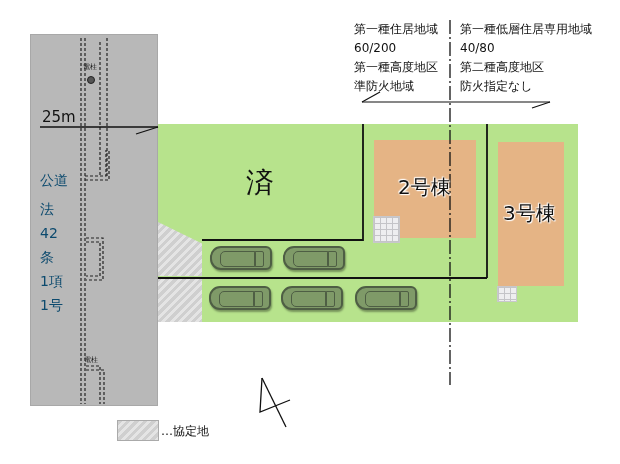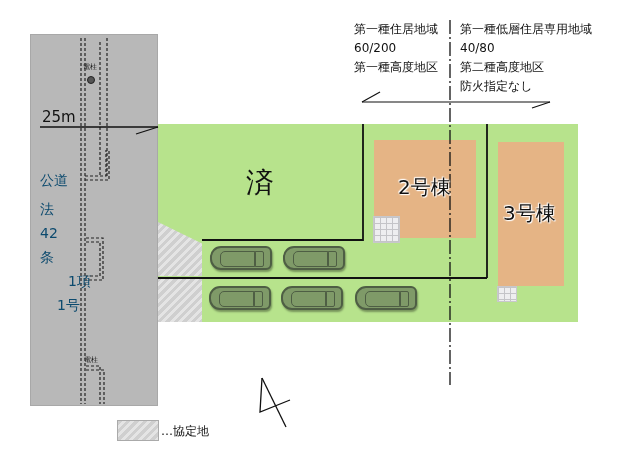--- a/index.html
+++ b/index.html
@@ -76,27 +76,28 @@
 </svg>
 
 <div class="abs" style="left:83px;top:62px;font-size:7px;">電柱</div>
 <div class="abs" style="left:84px;top:355px;font-size:7px;">電柱</div>
 
 <div class="abs" style="left:42px;top:108px;font-size:15px;">25m</div>
 <div class="abs road-text" style="left:40px;top:168px;">公道</div>
 <div class="abs road-text" style="left:40px;top:197px;">法</div>
 <div class="abs road-text" style="left:40px;top:221px;">42</div>
 <div class="abs road-text" style="left:40px;top:245px;">条</div>
-<div class="abs road-text" style="left:40px;top:269px;margin-left:28px;">1項</div>
-<div class="abs road-text" style="left:57px;top:293px;text-align:center;">1号</div>
+<div class="abs road-text" style="left:40px;top:269px;">1項</div>
+<div class="abs road-text" style="left:40px;top:293px;text-align:center;">1号</div>
 
 <div class="abs label" style="left:354px;top:20px;">
   <div>第一種住居地域</div>
   <div>60/200</div>
   <div>第一種高度地区</div>
+  <div>準防火地域</div>
 </div>
 <div class="abs label" style="left:460px;top:20px;">
   <div>第一種低層住居専用地域</div>
   <div>40/80</div>
   <div>第二種高度地区</div>
   <div>防火指定なし</div>
 </div>
 
 <div class="abs big-label" style="left:246px;top:164px;">済</div>
 <div class="abs house-label" style="left:398px;top:174px;">2号棟</div>

